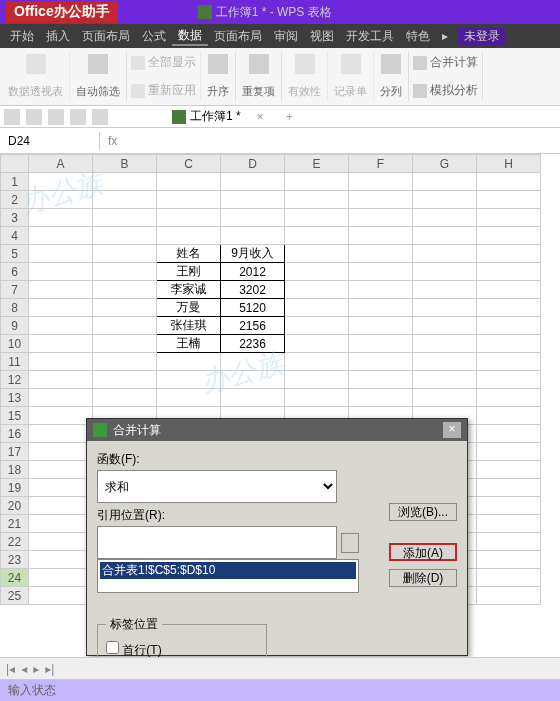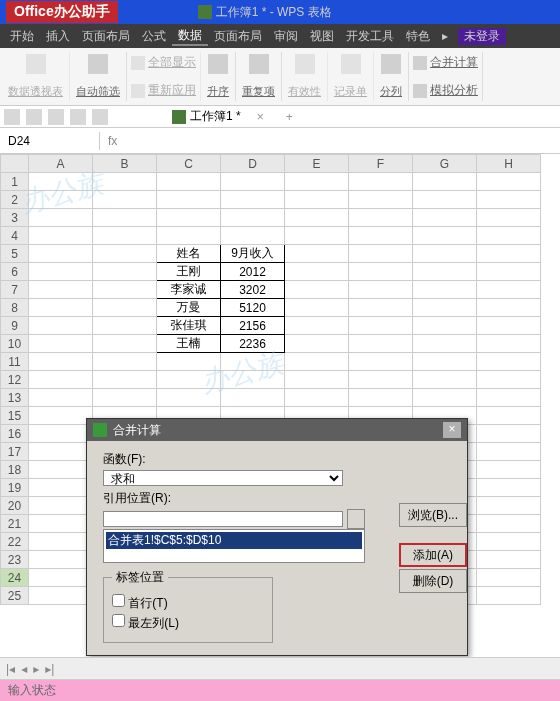--- a/index.html
+++ b/index.html
@@ -1,27 +1,27 @@
 <!DOCTYPE html>
 <html><head>
 <meta charset="utf-8">
 <style>
 *{box-sizing:border-box;margin:0;padding:0;font-family:"Microsoft YaHei",SimSun,Arial,sans-serif;font-size:12px;}
 body{width:560px;height:701px;background:#fff;overflow:hidden;position:relative;}
-.titlebar{height:24px;background:#1d4ed8;display:flex;align-items:center;padding:0 6px;}
+.titlebar{height:24px;background:#6d28d9;display:flex;align-items:center;padding:0 6px;}
 .brand{background:#c1272d;color:#fff;font-weight:bold;padding:2px 8px;font-size:14px;}
 .doc-title{color:#ccc;margin-left:80px;font-size:12px;}
 .doc-icon{display:inline-block;width:14px;height:14px;background:#4a7a3a;margin-right:4px;vertical-align:middle;}
 .menubar{height:24px;background:#3c3c3c;display:flex;align-items:center;padding:0 4px;}
 .menubar span{color:#ccc;padding:0 6px;font-size:12px;cursor:pointer;}
 .menubar span.active{color:#fff;border-bottom:2px solid #888;}
 .no-login{background:#4c1d95;color:#fff;padding:2px 8px;margin-left:4px;}
 .menu-more{color:#ccc;padding:0 4px;}
 .ribbon{height:58px;background:#f5f5f5;border-bottom:1px solid #ccc;display:flex;align-items:stretch;padding:4px 2px;}
-.rgroup{display:flex;flex-direction:column;align-items:center;justify-content:space-between;padding:2px 6px;border-right:1px solid #ddd;color:#666;font-size:11px;text-decoration:underline;}
+.rgroup{display:flex;flex-direction:column;align-items:center;justify-content:space-between;padding:2px 6px;border-right:1px solid #ddd;color:#666;font-size:11px;}
 .rgroup .ico{width:20px;height:20px;background:#d0d0d0;}
 .rgroup .lbl{font-size:11px;color:#666;margin-top:2px;}
 .rgroup.sm{flex-direction:column;gap:2px;padding:2px 4px;}
 .rgroup.sm .row{display:flex;align-items:center;gap:3px;white-space:nowrap;}
 .rgroup.sm .mini-ico{width:14px;height:14px;background:#d0d0d0;}
 .rgroup.disabled{opacity:.5;}
 .qat{height:22px;background:#fff;border-bottom:1px solid #ccc;display:flex;align-items:center;padding:0 4px;gap:6px;}
 .qat .qico{width:16px;height:16px;background:#d8d8d8;}
 .qat .tab{display:flex;align-items:center;gap:4px;margin-left:50px;padding:2px 8px;}
 .qat .tabico{width:14px;height:14px;background:#4a7a3a;}
@@ -38,38 +38,38 @@
 table.grid th.colh{width:64px;}
 table.grid td{width:64px;}
 table.grid tr.sel-row th.rowh{background:#c8e0b8;}
 table.grid tr.sel-row td.sel-cell{border:2px solid #3a7a2a;}
 .data-cell{border:1px solid #000 !important;}
 .wm{position:absolute;color:#9fd0ef;opacity:.35;font-size:28px;font-style:italic;transform:rotate(-15deg);pointer-events:none;}
 .dialog{position:absolute;left:86px;top:418px;width:382px;height:238px;background:#d9d6cf;border:1px solid #333;box-shadow:2px 2px 6px rgba(0,0,0,.4);}
 .dlg-title{height:22px;background:#5e5e5e;color:#fff;display:flex;align-items:center;padding:0 6px;font-size:12px;}
 .dlg-title .s{display:inline-block;width:14px;height:14px;background:#3a9a3a;margin-right:6px;}
 .dlg-title .x{margin-left:auto;width:18px;height:16px;background:#b0b0b0;text-align:center;}
-.dlg-body{padding:6px 16px;}
+.dlg-body{padding:6px 10px;}
 .dlg-body label{display:block;margin:4px 0 2px;}
-.dlg-body select,.dlg-body input[type=text]{width:240px;height:16px;border:1px solid #888;background:#fff;font-size:12px;padding:0 3px;}
+.dlg-body select,.dlg-body input[type=text]{width:240px;height:33px;border:1px solid #888;background:#fff;font-size:12px;padding:0 3px;}
 .dlg-body .sel-ref{background:#1a3a7a;color:#fff;}
 .dlg-body .refrow{display:flex;align-items:center;gap:4px;}
 .dlg-body .pick{width:18px;height:20px;background:#d9d6cf;border:1px solid #888;}
 .dlg-body .listbox{width:262px;height:34px;border:1px solid #888;background:#fff;padding:2px;}
 .dlg-body .listbox .item{background:#1a3a7a;color:#fff;padding:0 2px;}
-.dlg-side-btn{position:absolute;right:0;width:68px;height:24px;background:#d9d6cf;border:1px solid #888;font-size:12px;}
+.dlg-side-btn{position:absolute;right:10px;width:68px;height:18px;background:#d9d6cf;border:1px solid #888;font-size:12px;}
 .dlg-side-btn.browse{top:84px;}
 .dlg-side-btn.add{top:124px;border:2px solid #c1272d;}
 .dlg-side-btn.del{top:150px;}
-.fs{border:1px solid #999;padding:6px 8px 8px;margin-top:6px;width:170px;}
+.fs{border:1px solid #999;padding:6px 8px 8px;margin-top:23px;width:170px;}
 .fs legend{padding:0 4px;}
 .fs label{display:block;margin:2px 0;}
 .dlg-foot{position:absolute;bottom:8px;right:10px;display:flex;gap:12px;}
 .dlg-foot button{width:72px;height:22px;background:#d9d6cf;border:1px solid #888;}
-.statusbar{position:absolute;bottom:0;left:0;right:0;height:22px;background:#f9a8d4;border-top:1px solid #ccc;display:flex;align-items:center;padding:0 8px;color:#666;font-size:12px;}
+.statusbar{position:absolute;bottom:0;left:0;right:0;height:22px;background:#c4b5fd;border-top:1px solid #ccc;display:flex;align-items:center;padding:0 8px;color:#666;font-size:12px;}
 .sheet-tabs{position:absolute;left:0;right:0;bottom:22px;height:22px;background:#eee;border-top:1px solid #ccc;display:flex;align-items:center;padding:0 6px;gap:6px;}
 .sheet-tabs .nav{color:#888;}
 </style>
 </head>
 <body>
 
 <div class="titlebar">
   <span class="brand">Office办公助手</span>
   <span class="doc-title"><span class="doc-icon"></span><span>工作簿1 * - WPS 表格</span></span>
 </div>

